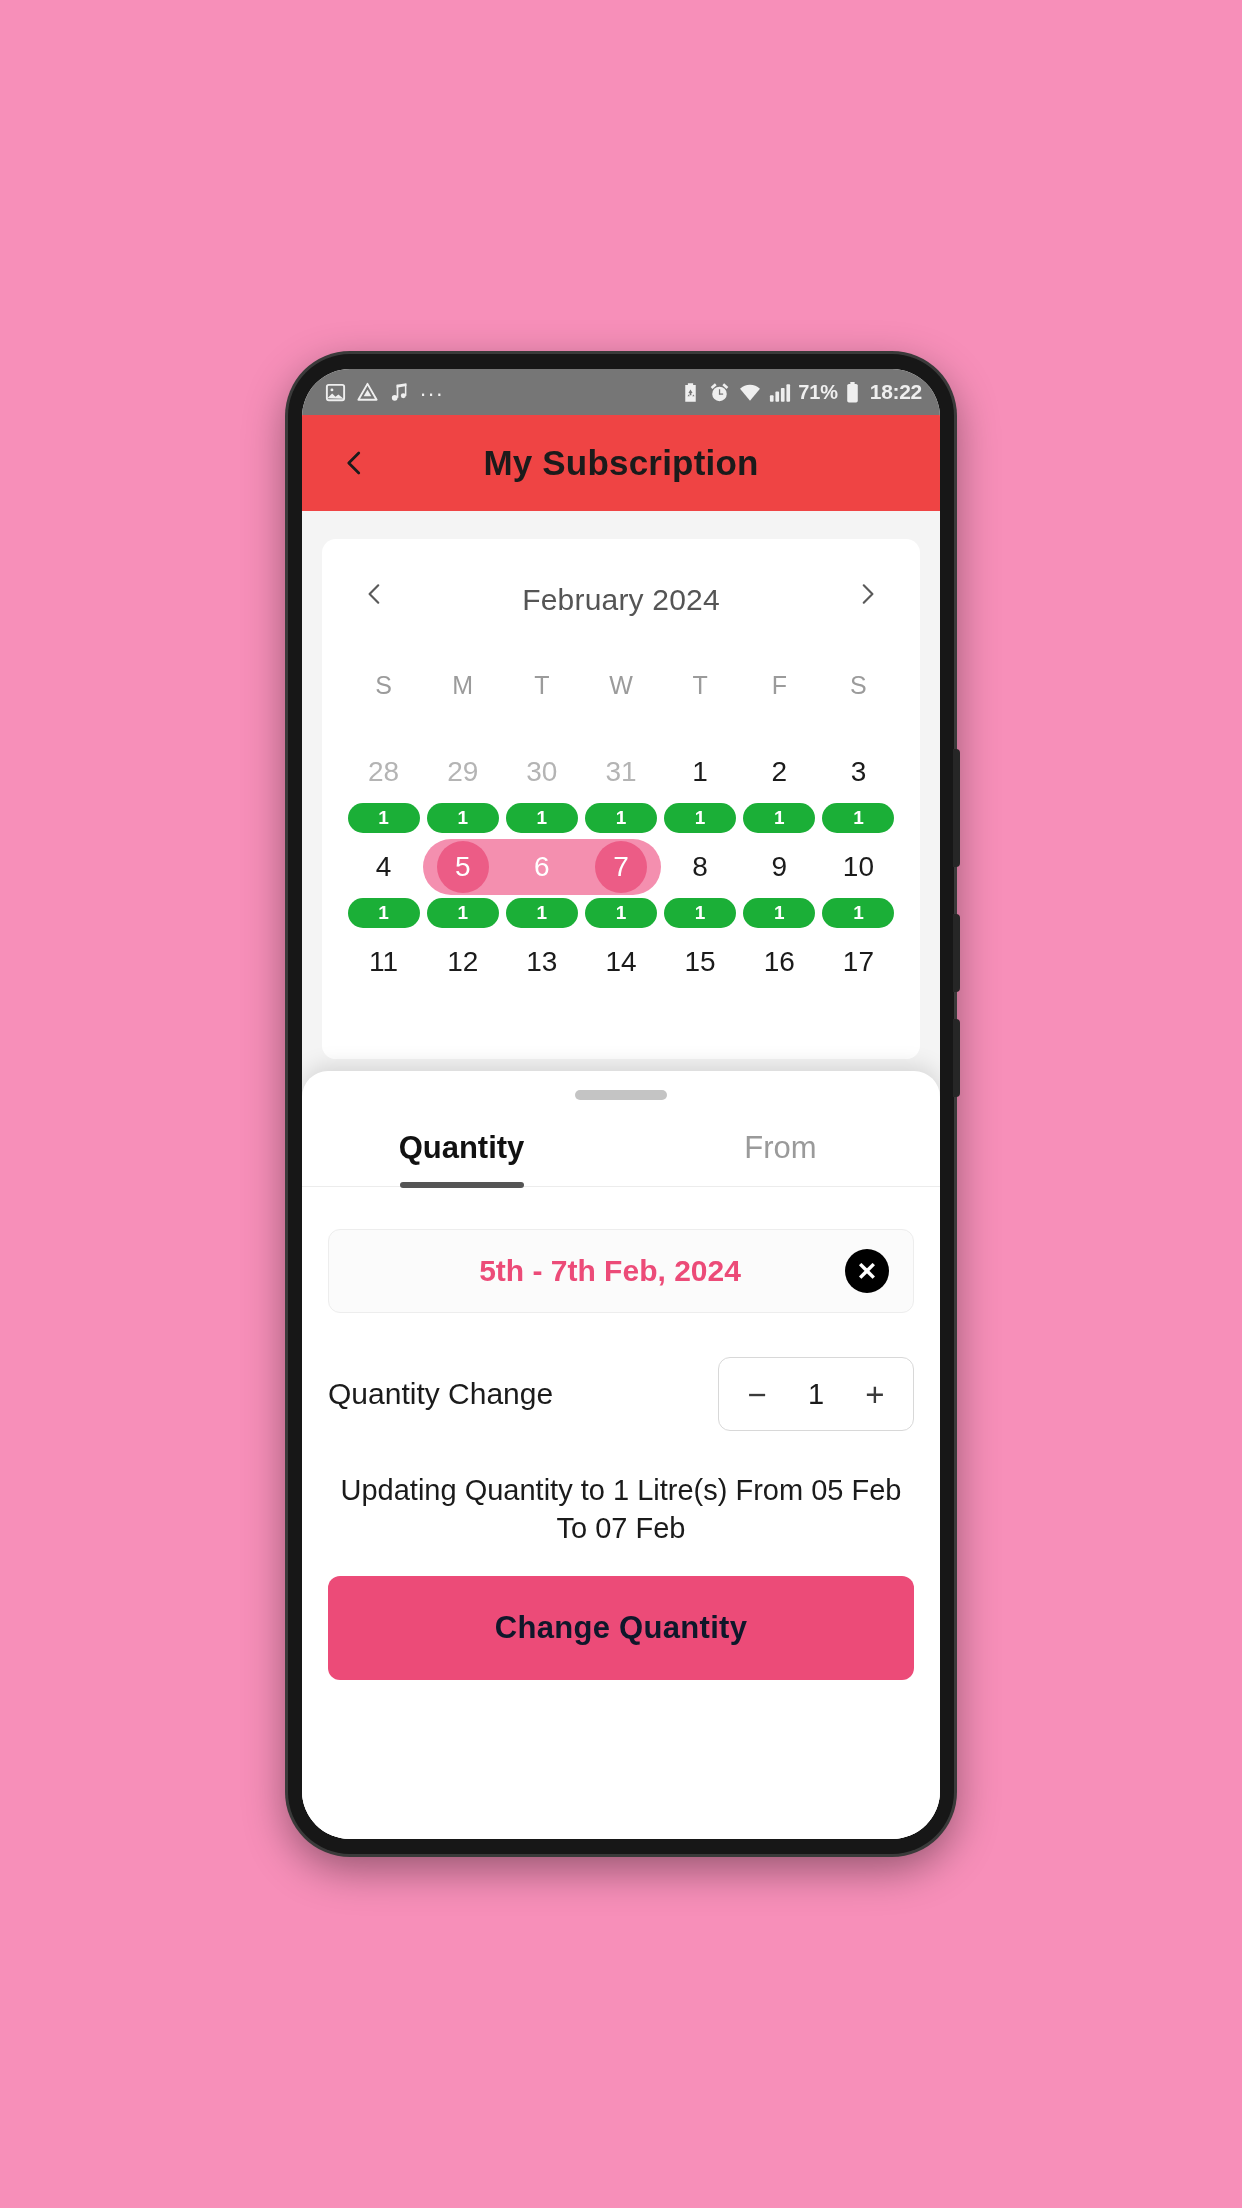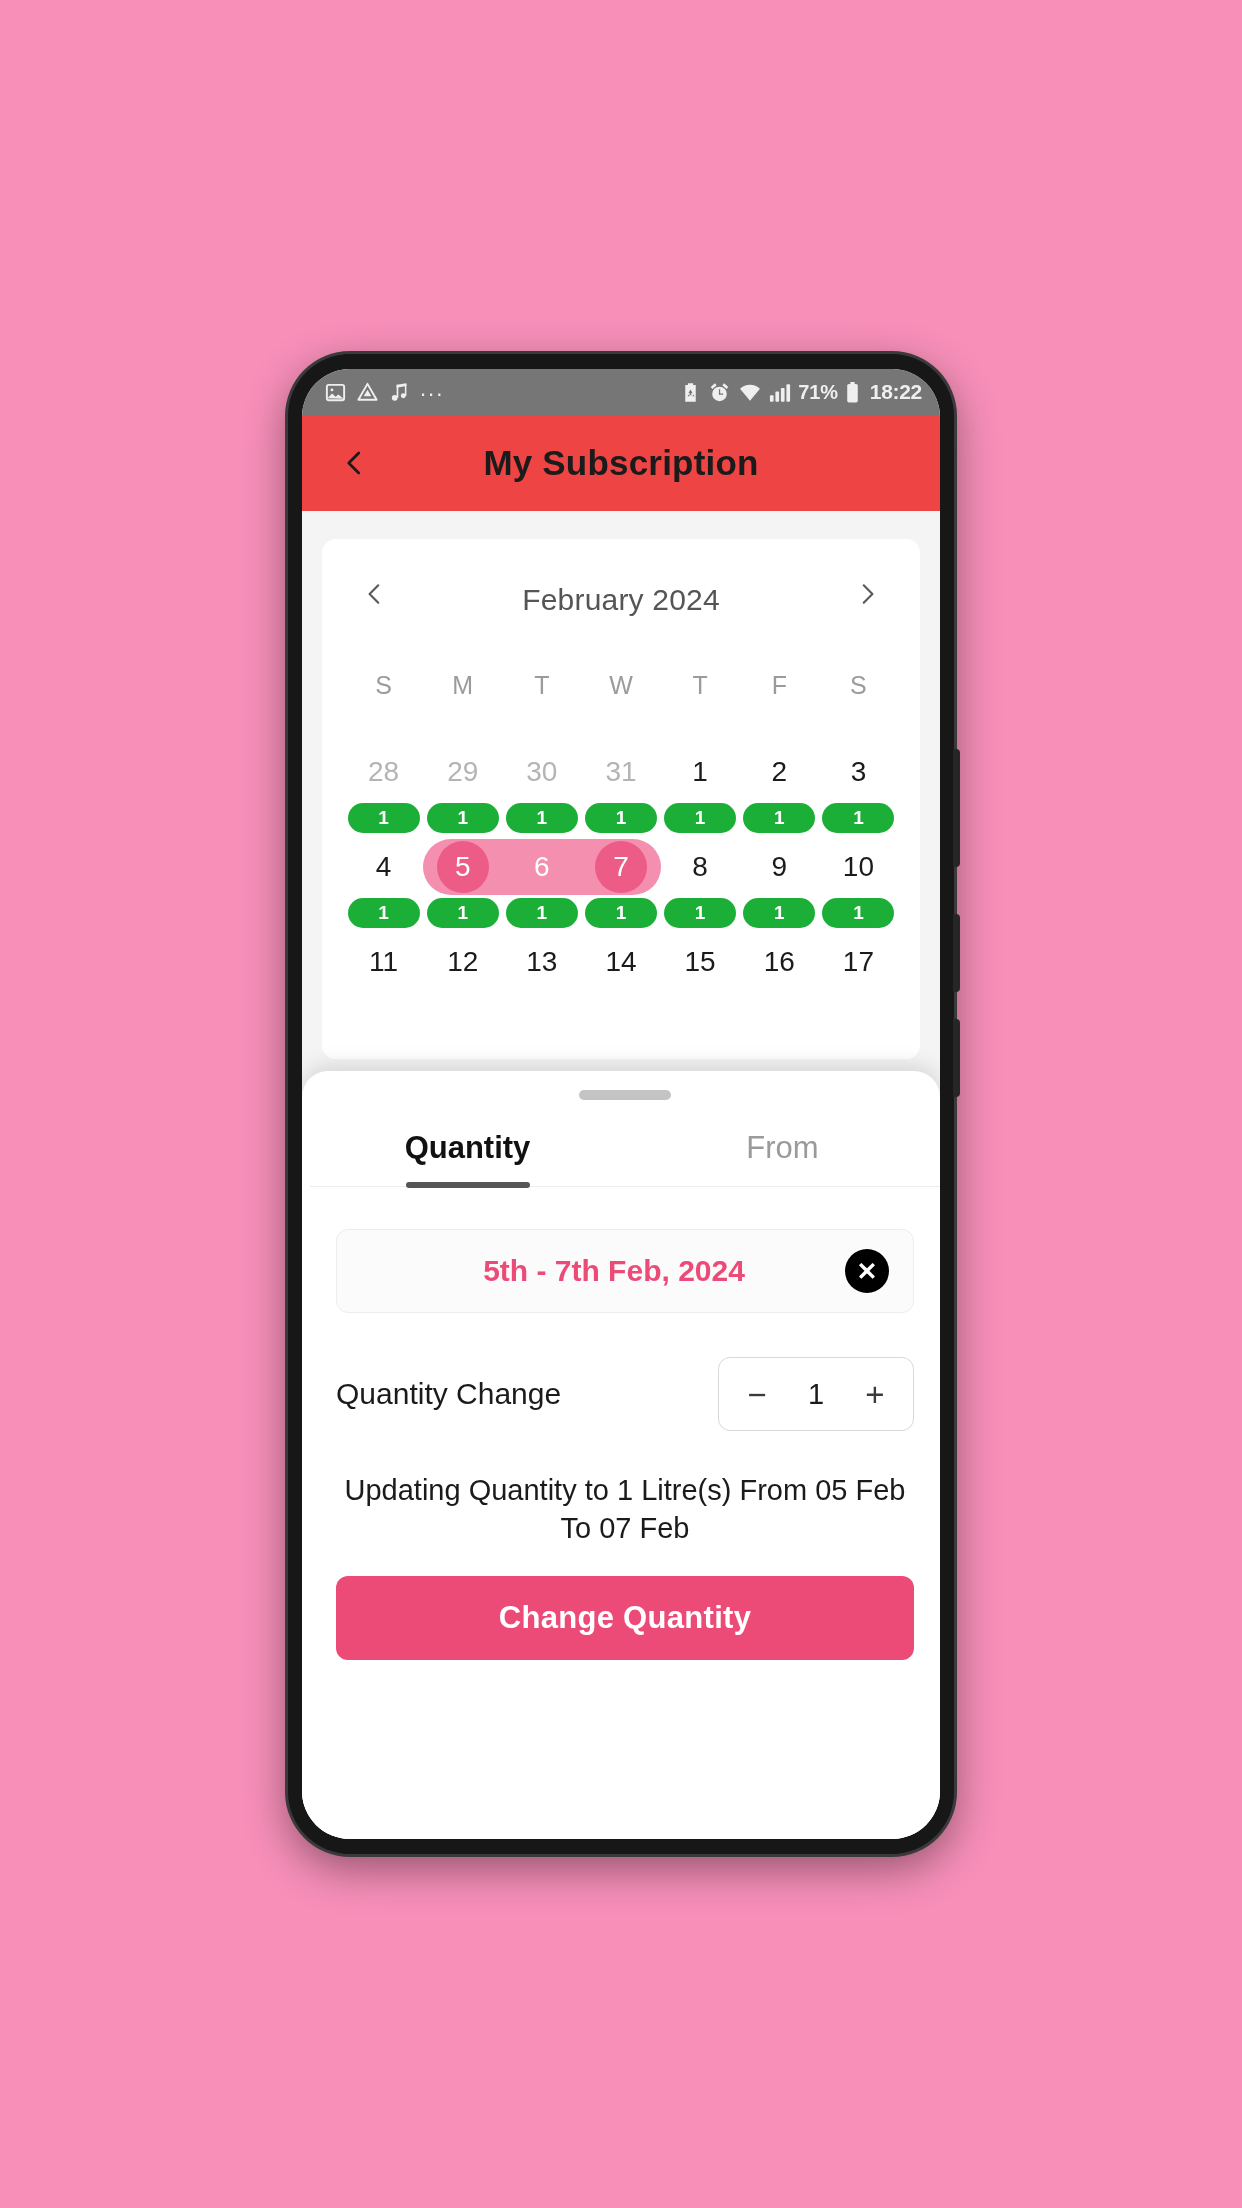--- a/index.html
+++ b/index.html
@@ -154,21 +154,21 @@
   }
 
   
   .sheet {
     position: absolute;
     left: 0; right: 0; bottom: 0; top: 560px;
     background: #fff;
     border-radius: 26px 26px 0 0;
     box-shadow: 0 -5px 22px rgba(0,0,0,.13);
     display: flex; flex-direction: column;
-    padding: 0 0 0 8px;
+    padding: 0 0 0 0;
   }
   .grabber {
     width: 92px; height: 10px; border-radius: 6px;
     background: #c4c4c4;
     margin: 19px auto 0 auto;
     cursor: pointer;
   }
   .tabs {
     display: flex;
     border-bottom: 1.5px solid #ececec;
@@ -228,25 +228,25 @@
   .qty-val { font-size: 29px; color: #1b1b1b; }
 
   .info-text {
     margin: 40px 26px 0 26px;
     text-align: center;
     font-size: 29px; color: #1b1b1b; line-height: 1.32;
   }
 
   .cta {
     margin: 28px 26px 0 26px;
-    height: 84px;
+    height: 104px;
     background: #EC4B78;
     border-radius: 12px;
     display: flex; align-items: center; justify-content: center;
-    color: #ffffff; font-size: 31px; font-weight: 700;
+    color: #0f172a; font-size: 31px; font-weight: 700;
     letter-spacing: .3px;
     cursor: pointer; border: none;
   }
 </style>
 </head>
 <body>
 
 <div class="phone-shell">
   <div class="side-btn b1"></div>
   <div class="side-btn b2"></div>

